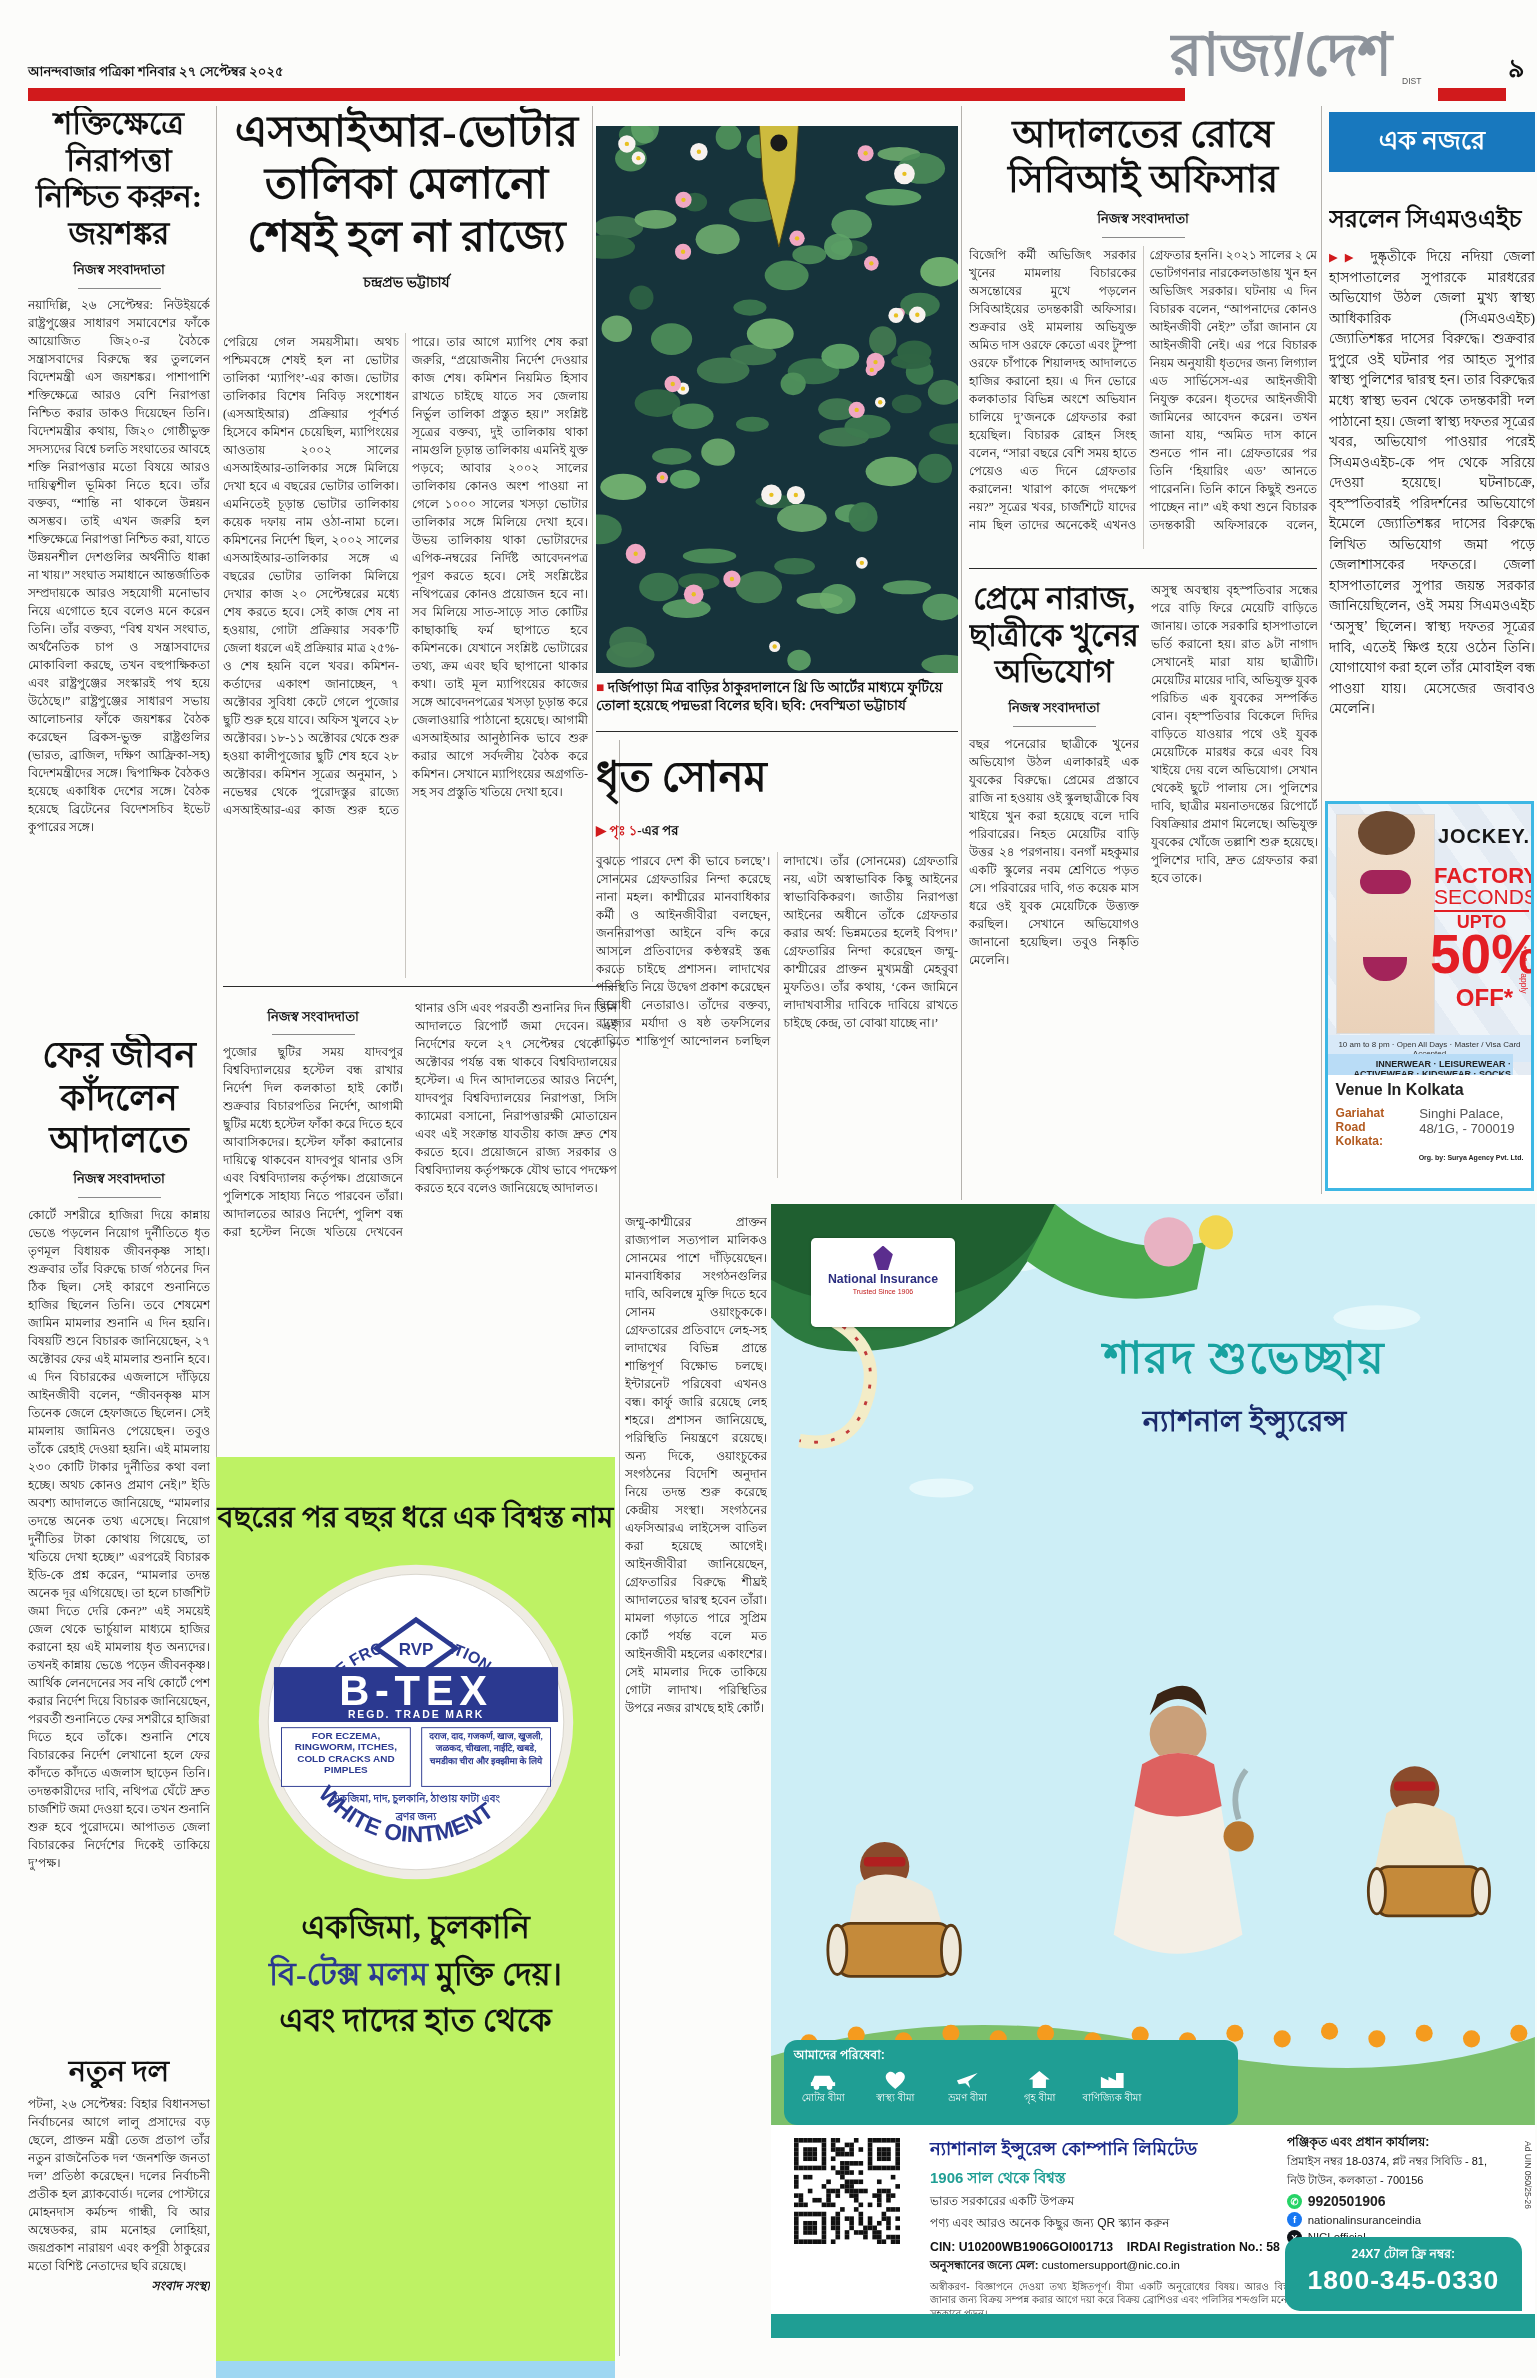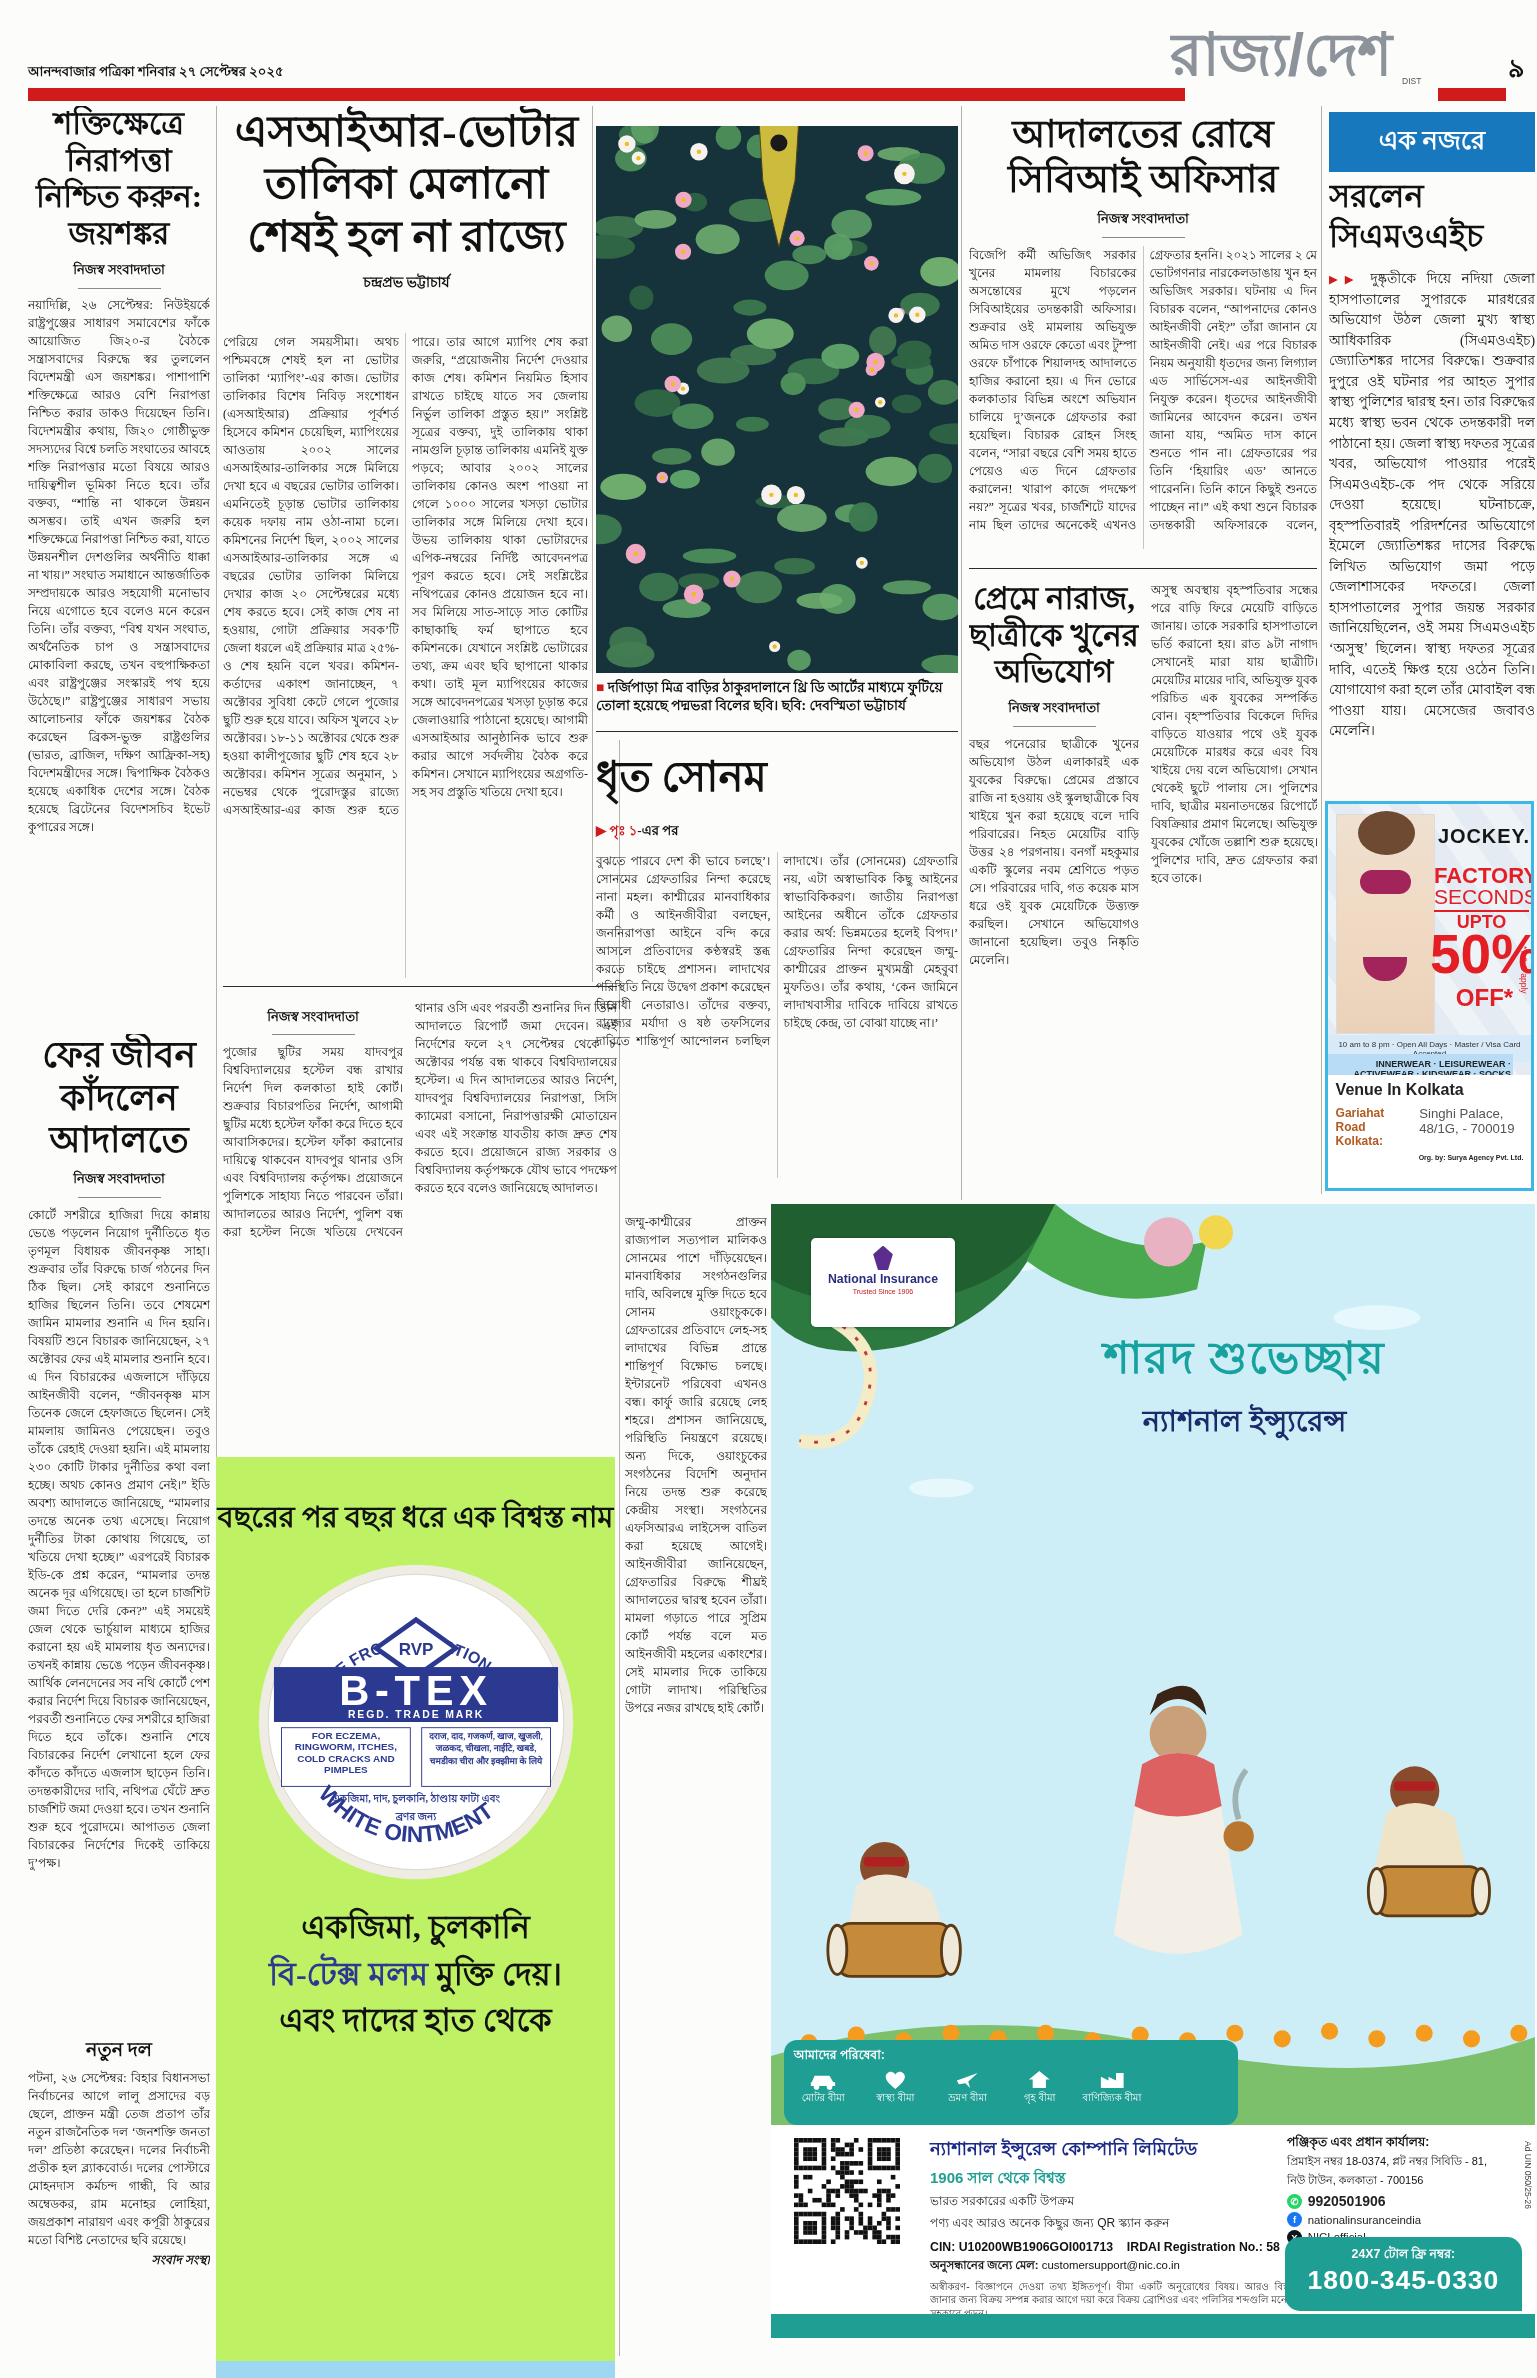--- a/index.html
+++ b/index.html
@@ -11,21 +11,21 @@
   .byrule{width:83px;border-bottom:1.9px solid #8a8a8a;margin:5.7px auto 7.6px auto;}
   .body{font-size:12px;line-height:1.5;text-align:justify;overflow:hidden;word-break:break-word;}
   .vrule{position:absolute;width:0;border-left:0.9px solid #b5b2ad;}
   .hrule{position:absolute;height:0;border-top:1.9px solid #2b2b2b;}
   .twocol{column-count:2;column-gap:13.2px;column-rule:0.9px solid #c9c6c0;}
   .red{color:#d11a1c;}
   .cap{font-size:13.7px;font-weight:bold;line-height:1.35;}
   
   .sb-head{background:#1878be;color:#fff;font-size:25.6px;font-weight:bold;text-align:center;
            padding:8.5px 0;overflow:hidden;}
-  .sb-hl{font-size:32px;font-weight:bold;line-height:1.25;margin-top:4px;overflow:hidden;}
+  .sb-hl{font-size:24px;font-weight:bold;line-height:1.25;margin-top:32px;overflow:hidden;}
   .sb-item{font-size:13.7px;line-height:1.5;margin-top:13.2px;text-align:justify;overflow:hidden;}
   
   .jockey{border:3.8px solid #3db7e4;background:
       repeating-linear-gradient(55deg,#eef3f8 0 24.6px,#e4ebf3 24.6px 49px);overflow:hidden;
       font-family:"Liberation Sans",sans-serif;}
   .j-model{position:absolute;left:7.6px;top:9.5px;width:97px;height:218px;
       background:linear-gradient(180deg,#efe0d0 0%,#f0d9c2 55%,#ead2ba 100%);border:0.9px solid #dcdcdc;}
   .j-hair{position:absolute;left:21px;top:-3.8px;width:57px;height:44px;border-radius:50%;background:#6d4a31;}
   .j-bra{position:absolute;left:23px;top:55px;width:51px;height:24.6px;border-radius:13.2px;background:#a3245a;}
   .j-brief{position:absolute;left:26.5px;top:142px;width:44px;height:24.6px;border-radius:0 0 21px 21px;background:#a3245a;}
@@ -104,21 +104,21 @@
     <div class="hl" style="font-size:31px;">শক্তিক্ষেত্রে নিরাপত্তা নিশ্চিত করুন: জয়শঙ্কর</div>
     <div class="byline">নিজস্ব সংবাদদাতা</div>
     <div class="byrule"></div>
     <div class="body" style="height:725px;">নয়াদিল্লি, ২৬ সেপ্টেম্বর: নিউইয়র্কে রাষ্ট্রপুঞ্জের সাধারণ সমাবেশের ফাঁকে আয়োজিত জি২০-র বৈঠকে সন্ত্রাসবাদের বিরুদ্ধে স্বর তুললেন বিদেশমন্ত্রী এস জয়শঙ্কর। পাশাপাশি শক্তিক্ষেত্রে আরও বেশি নিরাপত্তা নিশ্চিত করার ডাকও দিয়েছেন তিনি। বিদেশমন্ত্রীর কথায়, জি২০ গোষ্ঠীভুক্ত সদস্যদের বিশ্বে চলতি সংঘাতের আবহে শক্তি নিরাপত্তার মতো বিষয়ে আরও দায়িত্বশীল ভূমিকা নিতে হবে। তাঁর বক্তব্য, “শান্তি না থাকলে উন্নয়ন অসম্ভব। তাই এখন জরুরি হল শক্তিক্ষেত্রে নিরাপত্তা নিশ্চিত করা, যাতে উন্নয়নশীল দেশগুলির অর্থনীতি ধাক্কা না খায়।” সংঘাত সমাধানে আন্তর্জাতিক সম্প্রদায়কে আরও সহযোগী মনোভাব নিয়ে এগোতে হবে বলেও মনে করেন তিনি। তাঁর বক্তব্য, “বিশ্ব যখন সংঘাত, অর্থনৈতিক চাপ ও সন্ত্রাসবাদের মোকাবিলা করছে, তখন বহুপাক্ষিকতা এবং রাষ্ট্রপুঞ্জের সংস্কারই পথ হয়ে উঠেছে।” রাষ্ট্রপুঞ্জের সাধারণ সভায় আলোচনার ফাঁকে জয়শঙ্কর বৈঠক করেছেন ব্রিকস-ভুক্ত রাষ্ট্রগুলির (ভারত, ব্রাজিল, দক্ষিণ আফ্রিকা-সহ) বিদেশমন্ত্রীদের সঙ্গে। দ্বিপাক্ষিক বৈঠকও হয়েছে একাধিক দেশের সঙ্গে। বৈঠক হয়েছে ব্রিটেনের বিদেশসচিব ইভেট কুপারের সঙ্গে।</div>
 
     <div class="hl" style="font-size:36px;margin-top:13.2px;">ফের জীবন কাঁদলেন আদালতে</div>
     <div class="byline">নিজস্ব সংবাদদাতা</div>
     <div class="byrule"></div>
     <div class="body" style="height:833px;">কোর্টে সশরীরে হাজিরা দিয়ে কান্নায় ভেঙে পড়লেন নিয়োগ দুর্নীতিতে ধৃত তৃণমূল বিধায়ক জীবনকৃষ্ণ সাহা। শুক্রবার তাঁর বিরুদ্ধে চার্জ গঠনের দিন ঠিক ছিল। সেই কারণে শুনানিতে হাজির ছিলেন তিনি। তবে শেষমেশ জামিন মামলার শুনানি এ দিন হয়নি। বিষয়টি শুনে বিচারক জানিয়েছেন, ২৭ অক্টোবর ফের এই মামলার শুনানি হবে। এ দিন বিচারকের এজলাসে দাঁড়িয়ে আইনজীবী বলেন, “জীবনকৃষ্ণ মাস তিনেক জেলে হেফাজতে ছিলেন। সেই মামলায় জামিনও পেয়েছেন। তবুও তাঁকে রেহাই দেওয়া হয়নি। এই মামলায় ২৩০ কোটি টাকার দুর্নীতির কথা বলা হচ্ছে। অথচ কোনও প্রমাণ নেই।” ইডি অবশ্য আদালতে জানিয়েছে, “মামলার তদন্তে অনেক তথ্য এসেছে। নিয়োগ দুর্নীতির টাকা কোথায় গিয়েছে, তা খতিয়ে দেখা হচ্ছে।” এরপরেই বিচারক ইডি-কে প্রশ্ন করেন, “মামলার তদন্ত অনেক দূর এগিয়েছে। তা হলে চার্জশিট জমা দিতে দেরি কেন?” এই সময়েই জেল থেকে ভার্চুয়াল মাধ্যমে হাজির করানো হয় এই মামলায় ধৃত অন্যদের। তখনই কান্নায় ভেঙে পড়েন জীবনকৃষ্ণ। আর্থিক লেনদেনের সব নথি কোর্টে পেশ করার নির্দেশ দিয়ে বিচারক জানিয়েছেন, পরবর্তী শুনানিতে ফের সশরীরে হাজিরা দিতে হবে তাঁকে। শুনানি শেষে বিচারকের নির্দেশ লেখানো হলে ফের কাঁদতে কাঁদতে এজলাস ছাড়েন তিনি। তদন্তকারীদের দাবি, নথিপত্র ঘেঁটে দ্রুত চার্জশিট জমা দেওয়া হবে। তখন শুনানি শুরু হবে পুরোদমে। আপাতত জেলা বিচারকের নির্দেশের দিকেই তাকিয়ে দু’পক্ষ।</div>
 
-    <div class="hl" style="font-size:19px;">নতুন দল</div>
+    <div class="hl" style="font-size:29px;margin-top:15px;">নতুন দল</div>
     <div class="body" style="height:180px;margin-top:7.6px;">পটনা, ২৬ সেপ্টেম্বর: বিহার বিধানসভা নির্বাচনের আগে লালু প্রসাদের বড় ছেলে, প্রাক্তন মন্ত্রী তেজ প্রতাপ তাঁর নতুন রাজনৈতিক দল ‘জনশক্তি জনতা দল’ প্রতিষ্ঠা করেছেন। দলের নির্বাচনী প্রতীক হল ব্ল্যাকবোর্ড। দলের পোস্টারে মোহনদাস কর্মচন্দ গান্ধী, বি আর অম্বেডকর, রাম মনোহর লোহিয়া, জয়প্রকাশ নারায়ণ এবং কর্পূরী ঠাকুরের মতো বিশিষ্ট নেতাদের ছবি রয়েছে।</div>
     <div style="text-align:right;font-style:italic;font-weight:bold;font-size:12.3px;margin-top:1.9px;">সংবাদ সংস্থা</div>
   </div>
 
   <div class="abs" style="left:223px;top:106px;width:367px;">
     <div class="hl" style="font-size:43px;line-height:1.22;">এসআইআর-ভোটার তালিকা মেলানো শেষই হল না রাজ্যে</div>
     <div class="byline" style="font-size:14px;">চন্দ্রপ্রভ ভট্টাচার্য</div>
   </div>
   <div class="abs body twocol" style="left:223px;top:333px;width:365px;height:645px;">
     <span>পেরিয়ে গেল সময়সীমা। অথচ পশ্চিমবঙ্গে শেষই হল না ভোটার তালিকা ‘ম্যাপিং’-এর কাজ। ভোটার তালিকার বিশেষ নিবিড় সংশোধন (এসআইআর) প্রক্রিয়ার পূর্বশর্ত হিসেবে কমিশন চেয়েছিল, ম্যাপিংয়ের আওতায় ২০০২ সালের এসআইআর-তালিকার সঙ্গে মিলিয়ে দেখা হবে এ বছরের ভোটার তালিকা। এমনিতেই চূড়ান্ত ভোটার তালিকায় কয়েক দফায় নাম ওঠা-নামা চলে। কমিশনের নির্দেশ ছিল, ২০০২ সালের এসআইআর-তালিকার সঙ্গে এ বছরের ভোটার তালিকা মিলিয়ে দেখার কাজ ২০ সেপ্টেম্বরের মধ্যে শেষ করতে হবে। সেই কাজ শেষ না হওয়ায়, গোটা প্রক্রিয়ার সবক’টি জেলা ধরলে এই প্রক্রিয়ার মাত্র ২৫%-ও শেষ হয়নি বলে খবর। কমিশন-কর্তাদের একাংশ জানাচ্ছেন, ৭ অক্টোবর সুবিধা কেটে গেলে পুজোর ছুটি শুরু হয়ে যাবে। অফিস খুলবে ২৮ অক্টোবর। ১৮-১১ অক্টোবর থেকে শুরু হওয়া কালীপুজোর ছুটি শেষ হবে ২৮</span>

